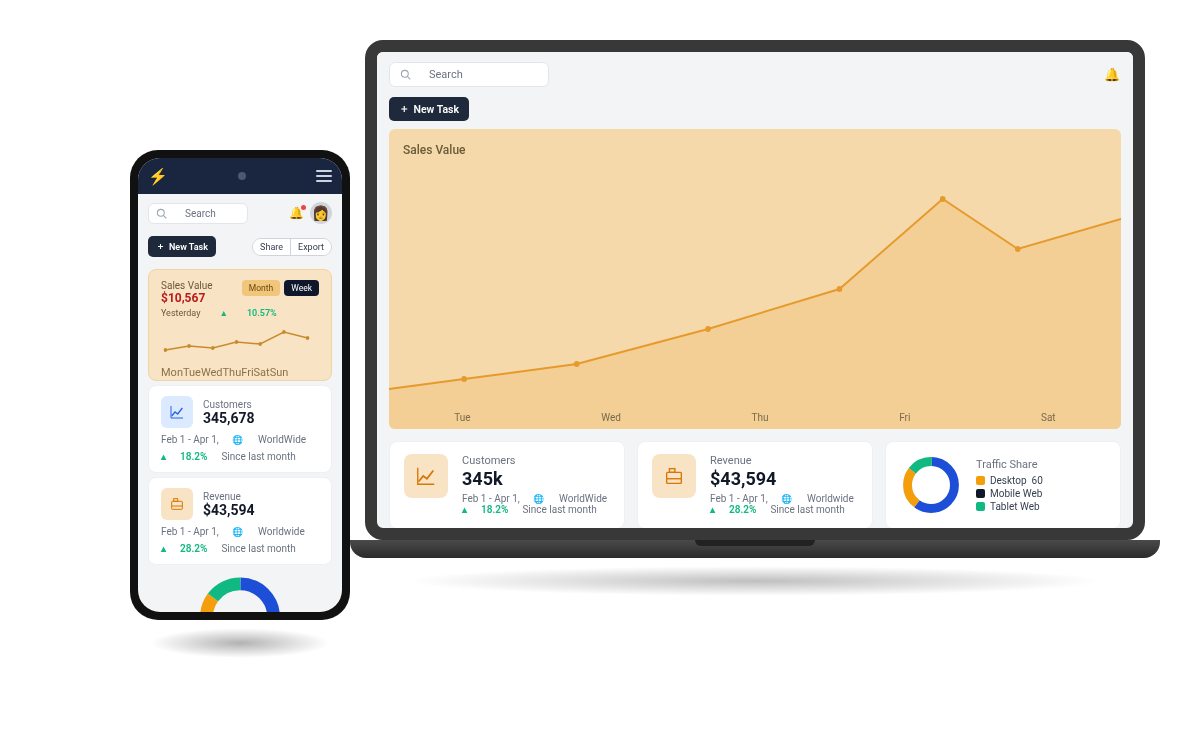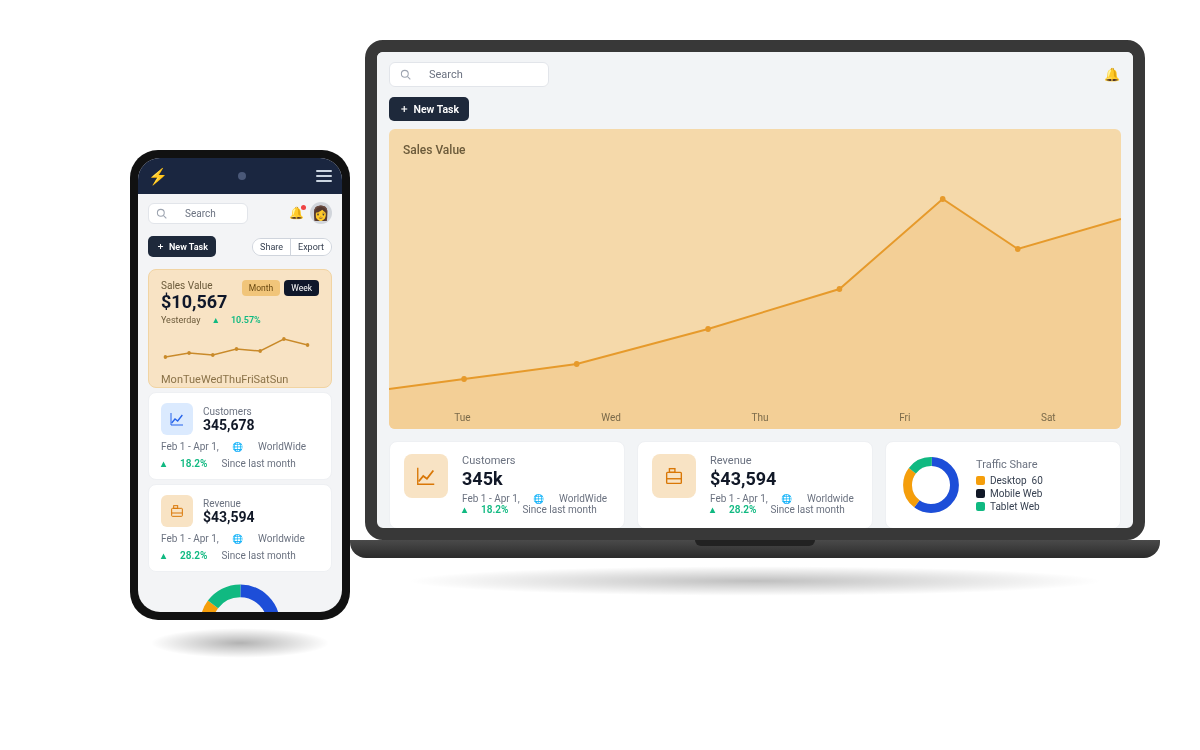--- a/index.html
+++ b/index.html
@@ -151,26 +151,26 @@
   .pill-group button { border:none; background:#fff; font-size:9px; padding:3px 7px; color:#374151;}
   .pill-group button + button { border-left:1px solid #cfd4dc;}
 
   .pcard {
     margin:4px 10px; background:#fff; border:1px solid #eef0f3;
     border-radius:8px; padding:10px 12px;
   }
   .sales-card { background:#f8e3c4; border-color:#f1d4a3;}
   .sales-top { display:flex; justify-content:space-between; align-items:flex-start;}
   .sales-top .lbl { font-size:10px; color:#6b5a3a;}
-  .sales-top .val { font-size:18px; font-weight:700; color:#0f172a;}
+  .sales-top .val { font-size:12px; font-weight:700; color:#b91c1c;}
   .toggle { display:flex; gap:4px; }
   .toggle button { font-size:8.5px; padding:3px 7px; border-radius:4px; border:none;}
   .toggle .month { background:#f1c57a; color:#6b4a12;}
   .toggle .week { background:#0f172a; color:#fff;}
-  .yest { font-size:9px; color:#6b5a3a; margin-top:3px; display:flex; gap:13px; align-items:center;}
+  .yest { font-size:9px; color:#6b5a3a; margin-top:3px; display:flex; gap:21px; align-items:center;}
   .mini-chart { height:46px; margin-top:6px; position:relative;}
   .mini-chart svg { width:100%; height:36px; }
   .mini-chart .days { display:flex; justify-content:flex-start; font-size:11px; color:#8a7248; margin-top:2px;}
 
   .metric-card .hdr { display:flex; gap:10px; align-items:center;}
   .metric-card .mi { width:32px;height:32px;border-radius:6px;display:flex;align-items:center;justify-content:center;}
   .metric-card .mi.blue { background:#dbeafe; }
   .metric-card .mi.orange { background:#f8e3c4; }
   .metric-card .t1 { font-size:10px; color:#6b7280;}
   .metric-card .t2 { font-size:14px; font-weight:700; color:#111827;}

